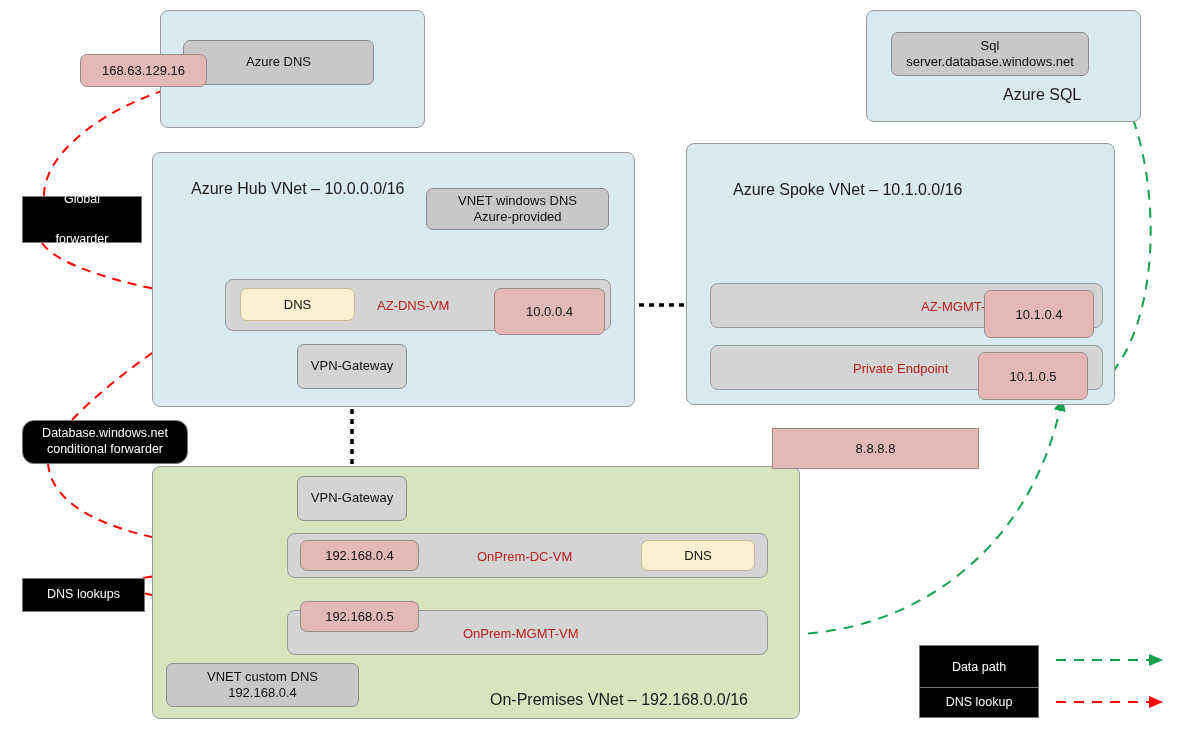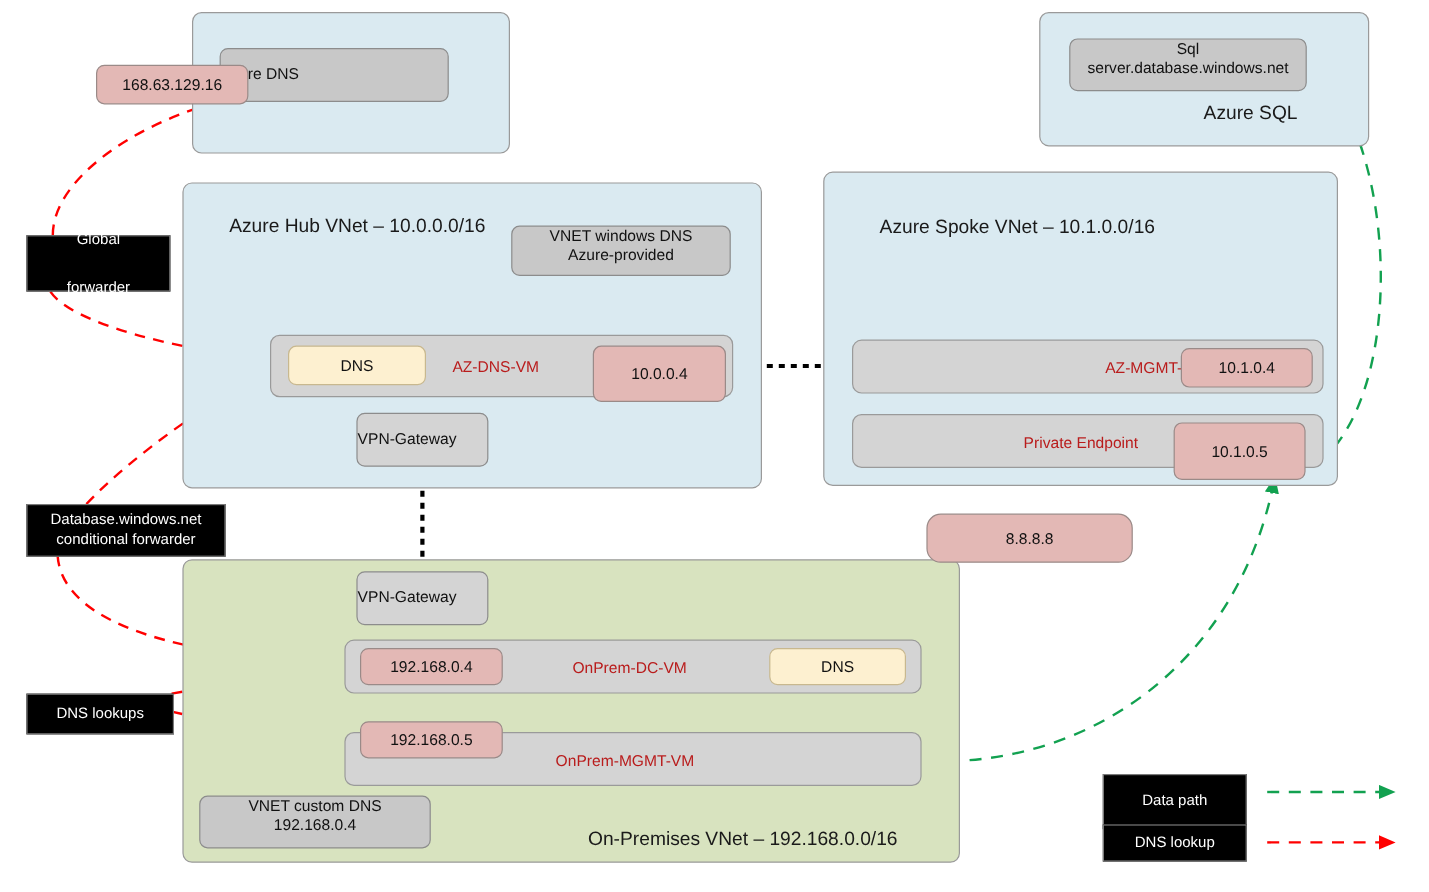--- a/index.html
+++ b/index.html
@@ -8,21 +8,21 @@
   #stage{position:relative;width:1191px;height:743px;}
 
   
   .vnet{position:absolute;border:1px solid #9a9a9a;border-radius:8px;box-sizing:border-box;}
   .vnet.blue{background:#daeaf1;}
   .vnet.green{background:#d8e3bf;}
 
   .vnet-title{position:absolute;font-size:16px;color:#1a1a1a;white-space:nowrap;}
 
   .gbox{position:absolute;background:#c8c8c8;border:1px solid #8c8c8c;border-radius:7px;
-        box-sizing:border-box;display:flex;align-items:center;
+        box-sizing:border-box;display:flex;align-items:center;justify-content:center;
         text-align:center;font-size:13px;color:#111;line-height:1.25;}
   .gbox.light{background:#d4d4d4;}
 
   .row{position:absolute;background:#d4d4d4;border:1px solid #9a9a9a;border-radius:8px;
        box-sizing:border-box;display:flex;align-items:center;}
   .row .rowlabel{position:absolute;font-size:13px;color:#b91c1c;white-space:nowrap;}
 
   .ip{position:absolute;background:#e3b8b5;border:1px solid #9a8a88;border-radius:7px;
       box-sizing:border-box;display:flex;align-items:center;justify-content:center;
       font-size:13px;color:#111;}
@@ -107,21 +107,21 @@
 
   <div class="gbox light" style="left:297px;top:344px;width:110px;height:45px;">VPN-Gateway</div>
 
   <div class="vnet blue" style="left:686px;top:143px;width:429px;height:262px;"></div>
 
   <div class="vnet-title" style="left:733px;top:181px;">Azure Spoke VNet – 10.1.0.0/16</div>
 
   <div class="row" style="left:710px;top:283px;width:393px;height:45px;">
     <span class="rowlabel" style="left:210px;top:15px;">AZ-MGMT-VM</span>
   </div>
-  <div class="ip" style="left:984px;top:290px;width:110px;height:33px;">10.1.0.4</div>
+  <div class="ip" style="left:984px;top:290px;width:110px;height:48px;">10.1.0.4</div>
 
   <div class="row" style="left:710px;top:345px;width:393px;height:45px;">
     <span class="rowlabel" style="left:142px;top:15px;">Private Endpoint</span>
   </div>
   <div class="ip" style="left:978px;top:352px;width:110px;height:48px;">10.1.0.5</div>
 
   <div class="vnet green" style="left:152px;top:466px;width:648px;height:253px;"></div>
 
   <div class="vnet-title" style="left:490px;top:691px;">On-Premises VNet – 192.168.0.0/16</div>
 
@@ -137,28 +137,28 @@
   <div class="row" style="left:287px;top:594px;width:481px;height:45px;margin-top:16px;">
     <span class="rowlabel" style="left:175px;top:15px;">OnPrem-MGMT-VM</span>
   </div>
   <div class="ip" style="left:300px;top:601px;width:119px;height:31px;">192.168.0.5</div>
 
   <div class="gbox" style="left:166px;top:663px;width:193px;height:44px;flex-direction:column;">
     <span>VNET custom DNS</span>
     <span>192.168.0.4</span>
   </div>
 
-  <div class="ip" style="left:772px;top:428px;width:172px;height:41px;border-radius:12px;">8.8.8.8</div>
+  <div class="ip" style="left:772px;top:428px;width:207px;height:41px;border-radius:0;">8.8.8.8</div>
 
   <div class="tag" style="left:22px;top:196px;width:120px;height:47px;flex-direction:column;gap:24px;">
     <span>Global</span>
     <span>forwarder</span>
   </div>
 
-  <div class="tag" style="left:22px;top:420px;width:166px;height:44px;flex-direction:column;">
+  <div class="tag" style="left:22px;top:420px;width:166px;height:44px;flex-direction:column;border-radius:12px;">
     <span>Database.windows.net</span>
     <span>conditional forwarder</span>
   </div>
 
   <div class="tag" style="left:22px;top:578px;width:123px;height:34px;">DNS lookups</div>
 
   <div class="tag" style="left:919px;top:645px;width:120px;height:46px;">Data path</div>
 
   <div class="tag" style="left:919px;top:687px;width:120px;height:31px;">DNS lookup</div>
 

